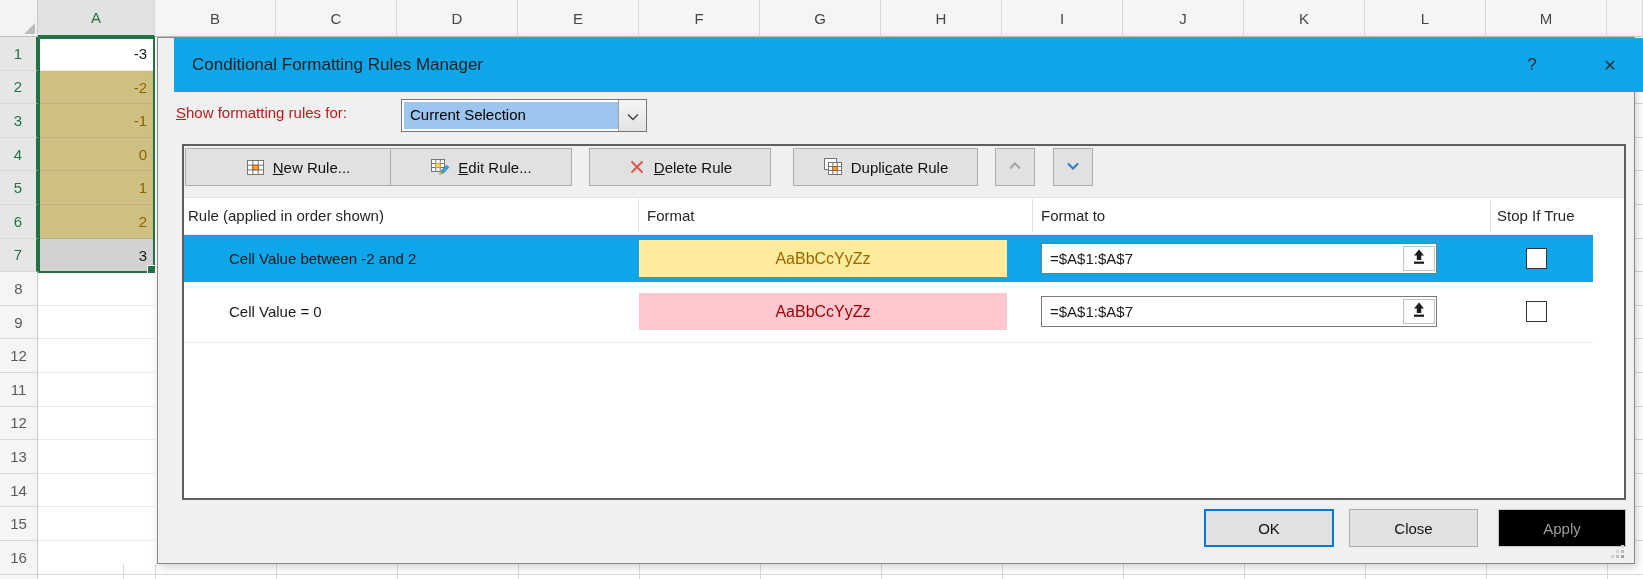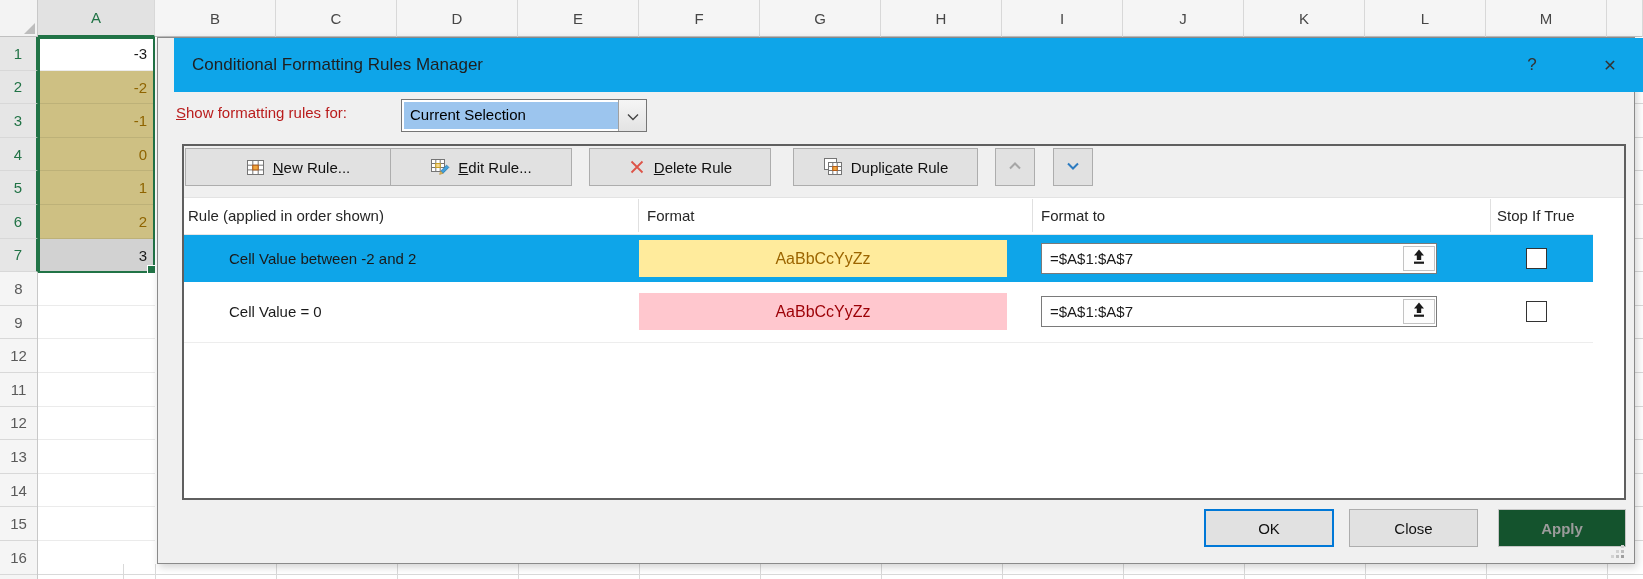--- a/index.html
+++ b/index.html
@@ -81,21 +81,21 @@
         font-family:"Liberation Sans", sans-serif; }
   .picker-btn { position:absolute; left:1219px; top:11px; width:32px; height:25px; background:#fdfdfd;
         border:1px solid #c3c3c3; display:flex; align-items:center; justify-content:center; }
   .cb { position:absolute; left:1342px; top:13px; width:21px; height:21px; background:#fff; border:1.5px solid #333; }
   .row-divider { position:absolute; left:0; top:196px; width:1409px; height:1px; background:#ededed; }
 
   .f-btn { position:absolute; top:471px; height:38px; font-size:15px; display:flex; align-items:center;
         justify-content:center; font-family:"Liberation Sans", sans-serif; }
   .ok-btn { left:1046px; width:130px; background:#e1e1e1; border:2px solid #0078d7; color:#111; }
   .close2-btn { left:1191px; width:129px; background:#e1e1e1; border:1px solid #adadad; color:#111; }
-  .apply-btn { left:1340px; width:128px; background:#14532d; border:1px solid #c6c6c6; color:#9b9b9b;font-weight:bold; }
+  .apply-btn { left:1340px; width:128px; background:#000000; border:1px solid #c6c6c6; color:#9b9b9b; }
   .grip { position:absolute; left:1452px; top:506px; }
 </style>
 </head>
 <body>
 
 <div class="sheet">
 
   <div class="corner">
     <div class="corner-tri"></div>
   </div>

